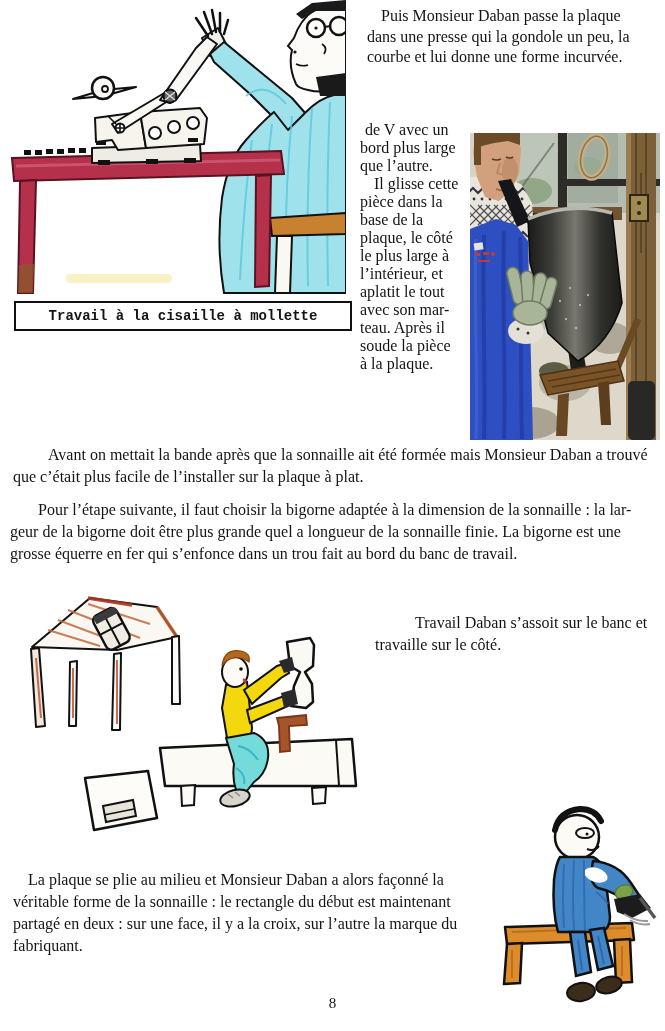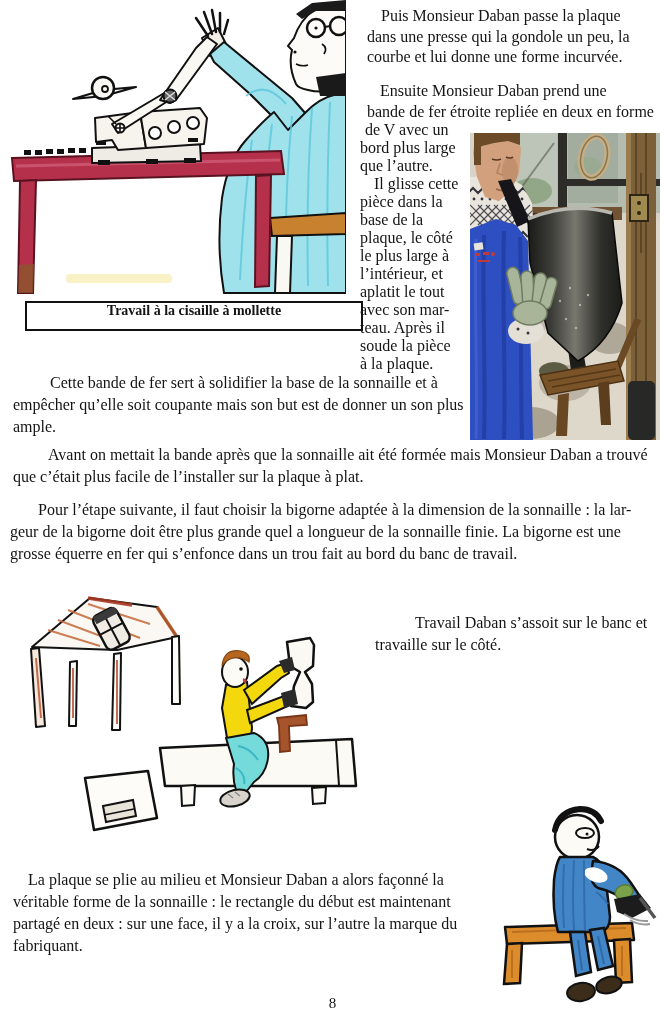--- a/index.html
+++ b/index.html
@@ -3,22 +3,22 @@
 <meta charset="utf-8">
 <style>
   html,body{margin:0;padding:0;background:#e8e8e8;}
   .page{
     position:relative;width:665px;height:1031px;background:#ffffff;
     font-family:"Liberation Serif","DejaVu Serif",serif;color:#141414;
     overflow:hidden;margin:0 auto;
   }
   .txt{position:absolute;font-size:16px;white-space:pre;}
   .caption-box{
-    position:absolute;left:25px;top:301px;width:334px;height:26px;
-    border:2px solid #111;display:flex;justify-content:center;
+    position:absolute;left:14px;top:301px;width:334px;height:26px;
+    border:2px solid #111;display:flex;align-items:center;justify-content:center;font-family:Liberation Mono, monospace;
   }
   .caption-box span{font-size:14px;font-weight:bold;}
   .pagenum{position:absolute;left:0;top:995px;width:665px;text-align:center;font-size:15px;}
   svg{position:absolute;display:block;}
 </style>
 </head>
 <body>
 
 <div class="page">
 
@@ -228,40 +228,35 @@
       <rect x="52" y="138" width="12" height="42" rx="6" transform="rotate(-4 58 159)"></rect>
       <rect x="63" y="140" width="12" height="40" rx="6" transform="rotate(6 69 160)"></rect>
       <rect x="73" y="144" width="11" height="32" rx="5" transform="rotate(16 78 160)"></rect>
       <ellipse cx="60" cy="180" rx="17" ry="12"></ellipse>
     </g>
   </svg>
 
   <div class="txt" style="left:367px;top:6px;line-height:20.5px;text-indent:14px">Puis Monsieur Daban passe la plaque
 dans une presse qui la gondole un peu, la
 courbe et lui donne une forme incurvée.</div>
-  <div class="txt" style="left:367px;top:81px;line-height:20.5px;text-indent:13px">Ensuite Monsieur Daban prend une
-bande de fer étroite repliée en deux en forme</div>
   <div class="txt" style="left:360px;top:175px;line-height:18px;text-indent:14px">Il glisse cette
 pièce dans la
 base de la
 plaque, le côté
 le plus large à
 l’intérieur, et
 aplatit le tout
 avec son mar-
 teau. Après il
 soude la pièce
 à la plaque.</div>
   <div class="txt" style="left:360px;top:121px;line-height:18px;text-indent:5px">de V avec un
 bord plus large
 que l’autre.</div>
 
-  <div class="txt" style="left:13px;top:372px;line-height:22px;text-indent:37px">Cette bande de fer sert à solidifier la base de la sonnaille et à
-empêcher qu’elle soit coupante mais son but est de donner un son plus
-ample.</div>
   <div class="txt" style="left:10px;top:499px;line-height:22px;text-indent:28px">Pour l’étape suivante, il faut choisir la bigorne adaptée à la dimension de la sonnaille : la lar-
 geur de la bigorne doit être plus grande quel a longueur de la sonnaille finie. La bigorne est une
 grosse équerre en fer qui s’enfonce dans un trou fait au bord du banc de travail.</div>
   <div class="txt" style="left:13px;top:444px;line-height:22px;text-indent:35px">Avant on mettait la bande après que la sonnaille ait été formée mais Monsieur Daban a trouvé
 que c’était plus facile de l’installer sur la plaque à plat.</div>
 
   <svg style="left:0;top:578px" width="360" height="285" viewBox="0 0 360 285">
 
     <polygon points="32,69 90,20 157,29 177,59 117,72" fill="#fbf8f3" stroke="#111" stroke-width="2" stroke-linejoin="round"></polygon>
     <g stroke="#c4693a" stroke-width="2" fill="none" opacity="0.85">

